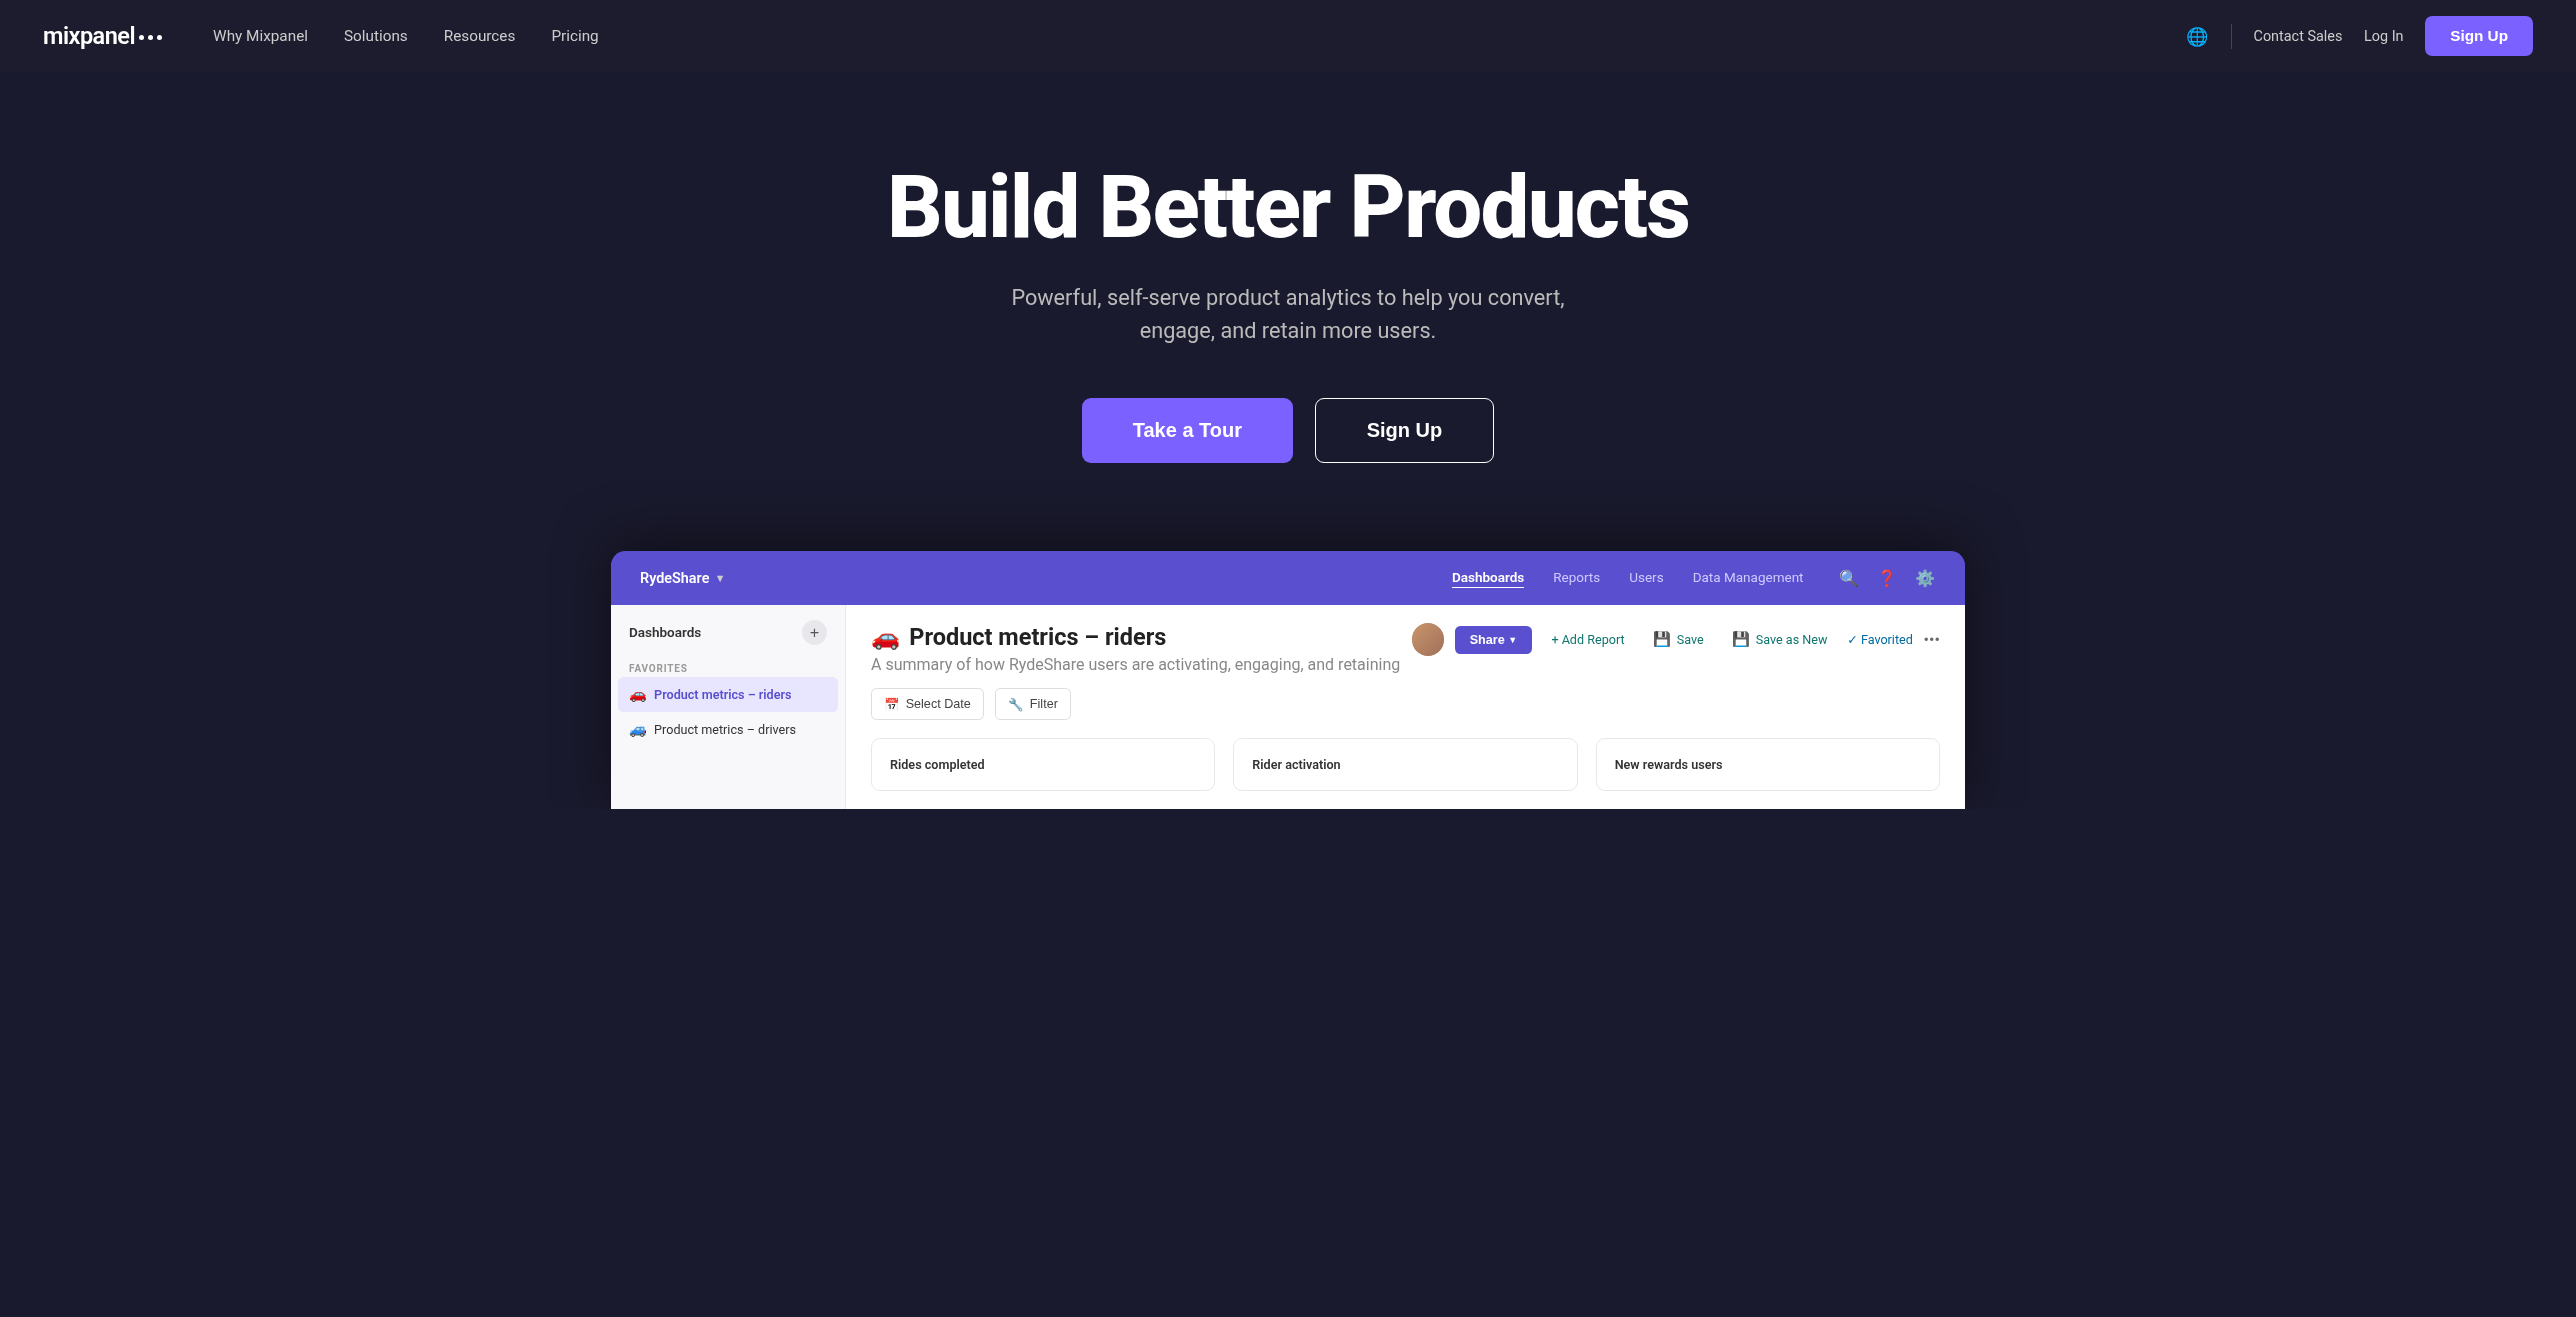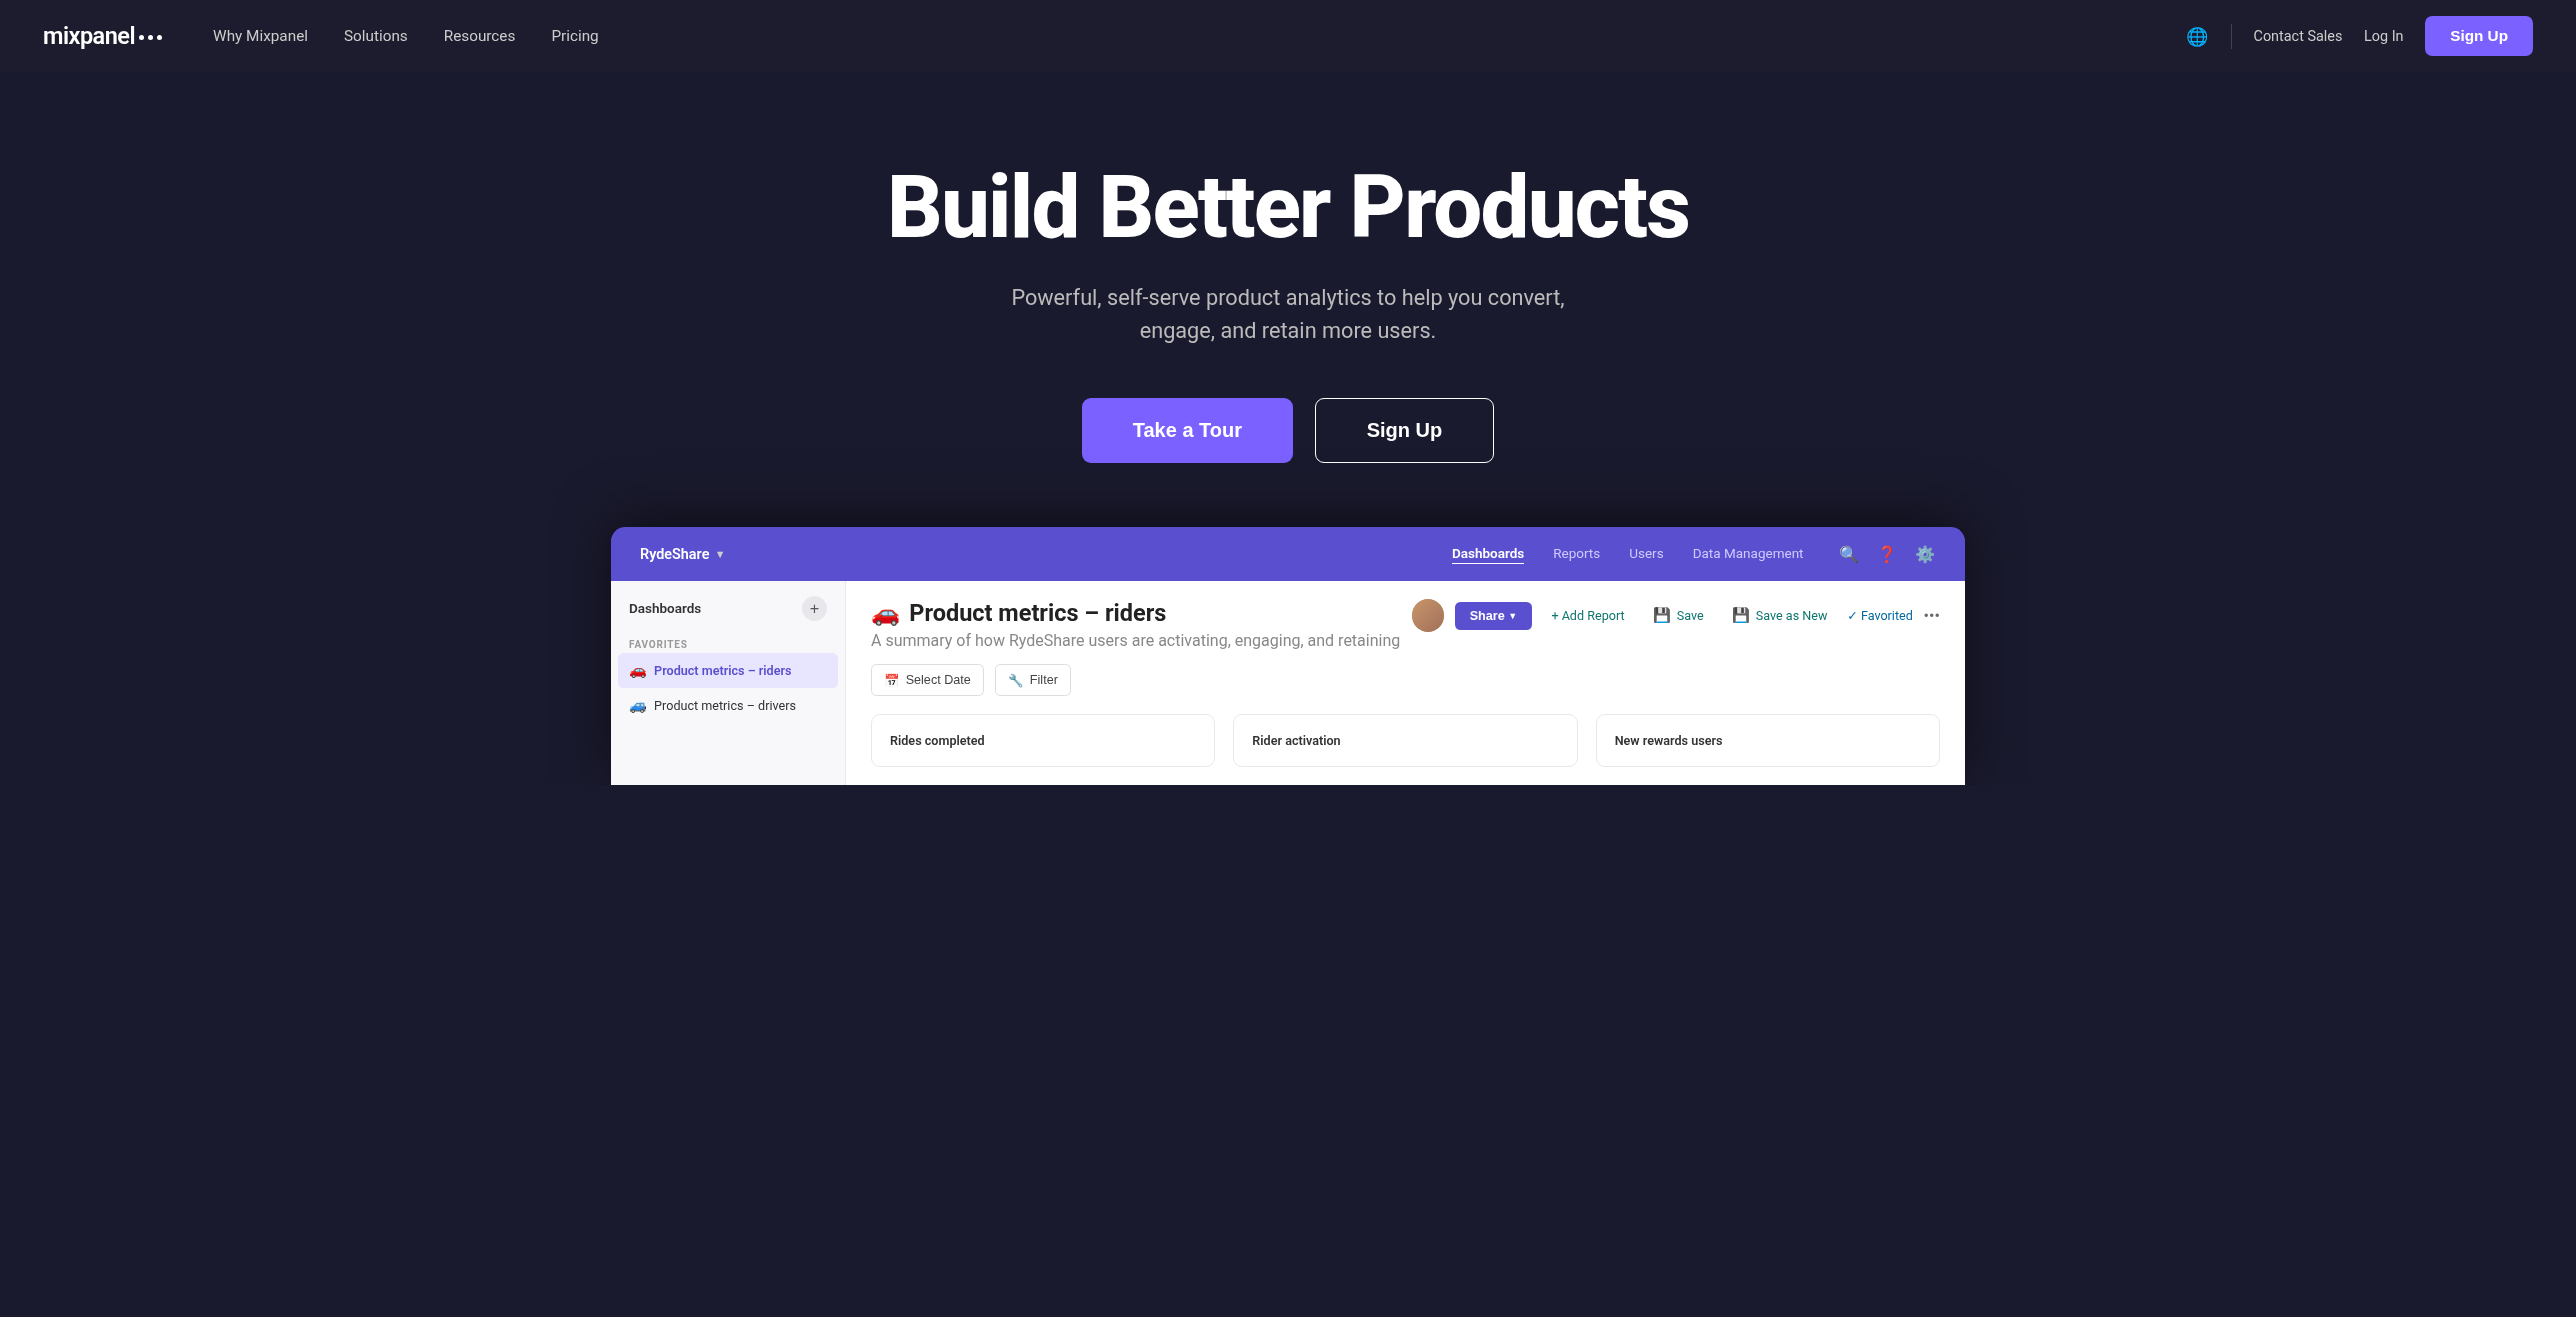--- a/index.html
+++ b/index.html
@@ -78,21 +78,21 @@
       border-radius: 7.2px;
       font-size: 15.3px;
       font-weight: 600;
       cursor: pointer;
     }
 
     
     .hero {
       background: #1a1a2e;
       text-align: center;
-      padding: 90px 36px 64px;
+      padding: 90px 36px 88px;
     }
     .hero-title {
       color: #fff;
       font-size: 87px;
       font-weight: 800;
       line-height: 1.05;
       margin-bottom: 29px;
       letter-spacing: -1.8px;
     }
     .hero-subtitle {

